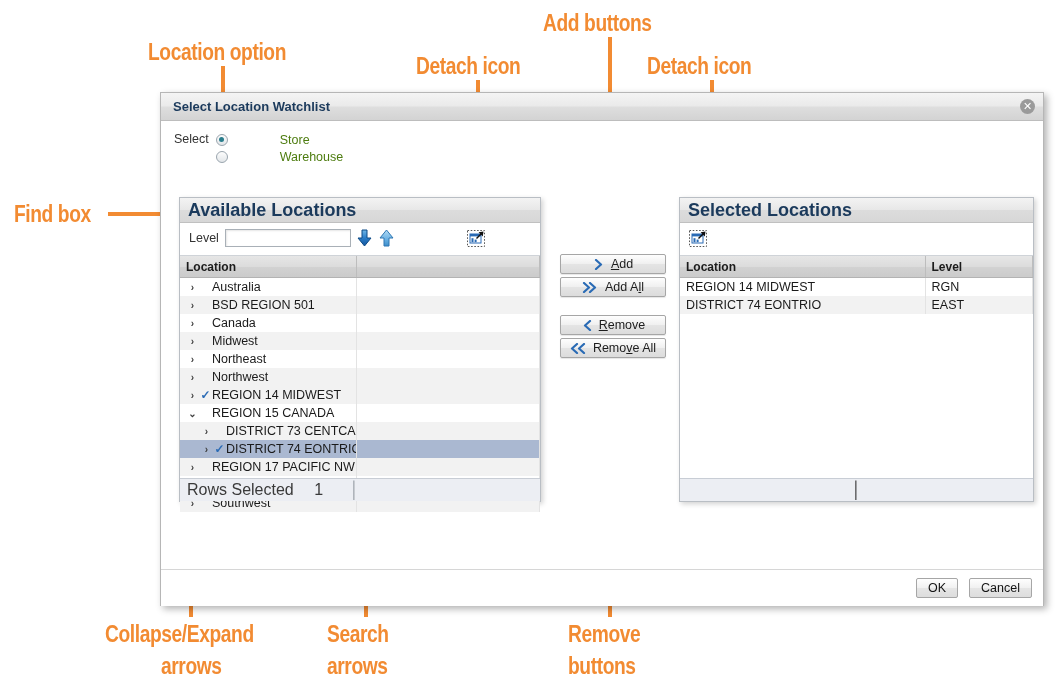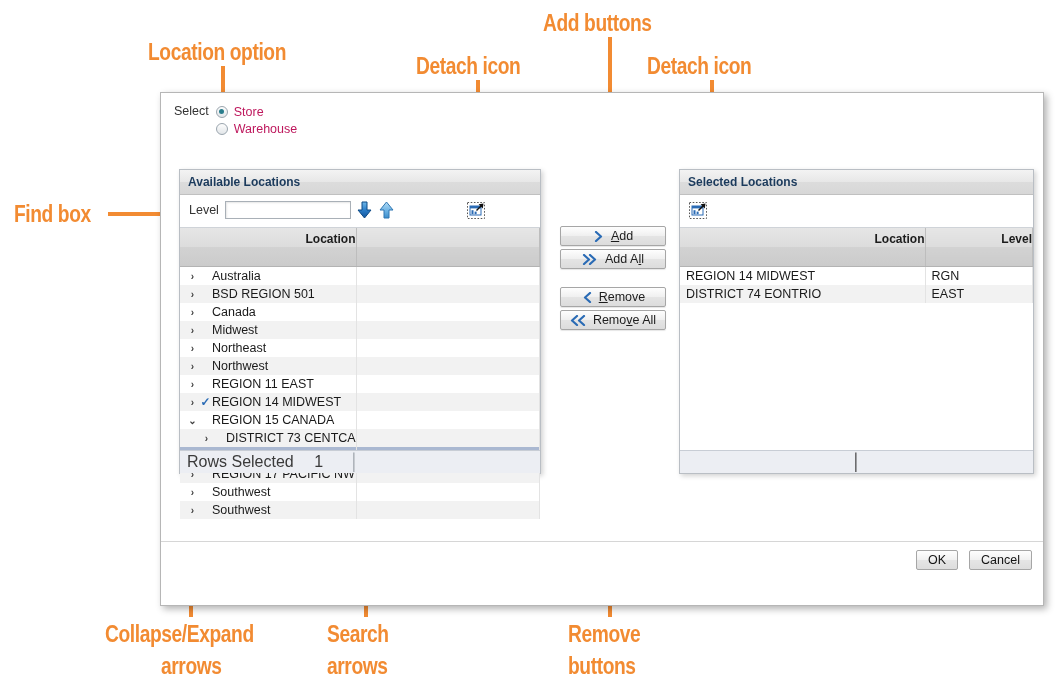--- a/index.html
+++ b/index.html
@@ -48,49 +48,49 @@
   .radio-opt{display:flex;align-items:center;height:17px;}
   .radio{
     width:12px;height:12px;border-radius:50%;box-sizing:border-box;
     border:1px solid #9aa5ae;background:linear-gradient(to bottom,#fdfdfd,#e2e6e9);
     margin-right:6px;position:relative;flex:none;
   }
   .radio.on::after{
     content:"";position:absolute;left:2.5px;top:2.5px;width:5px;height:5px;border-radius:50%;
     background:#2a7d8c;
   }
-  .radio-opt span{font-size:12.5px;color:#be185d;}
+  .radio-opt span{font-size:12.5px;color:#4d7c0f;margin-left:46px;}
 
   
   .panel{position:absolute;border:1px solid #b9bec4;background:#fff;box-sizing:border-box;
          box-shadow:2px 2px 5px rgba(0,0,0,0.18);}
   .panel-hd{
     height:24px;line-height:24px;
     background:linear-gradient(to bottom,#f3f3f3 0%,#e7e7e7 50%,#dcdcdc 51%,#d7d7d7 100%);
     border-bottom:1px solid #c0c0c0;
-    font-size:12px;font-weight:bold;color:#1b3a5c;padding-left:8px;
+    font-size:18px;font-weight:bold;color:#1b3a5c;padding-left:8px;
   }
   .toolbar{height:32px;border-bottom:1px solid #cfd3d8;background:#fff;position:relative;}
   .find-wrap{position:absolute;left:9px;top:5px;display:flex;align-items:center;}
   .find-lbl{font-size:12.5px;color:#333;margin-right:6px;}
   .find-input{
     width:126px;height:18px;box-sizing:border-box;border:1px solid #a9b0b7;
     background:#fff;font-size:12px;padding:0 3px;outline:none;
     box-shadow:inset 1px 1px 2px rgba(0,0,0,0.10);
   }
   .arrow-btn{width:17px;height:20px;margin-left:5px;cursor:pointer;flex:none;}
   .detach{position:absolute;width:18px;height:17px;cursor:pointer;}
 
   
   .tbl{width:100%;border-collapse:collapse;table-layout:fixed;}
   .tbl th{
     background:linear-gradient(to bottom,#e6e6e6 0%,#dcdcdc 50%,#d2d2d2 51%,#cbcbcb 100%);
     border-right:1px solid #bdbdbd;border-bottom:1px solid #b3b3b3;
-    font-size:12px;font-weight:bold;color:#1c1c1c;text-align:right;
-    padding:2px 0 19px 6px;height:17px;
+    font-size:12px;font-weight:bold;color:#1c1c1c;text-align:left;
+    padding:2px 0 2px 6px;height:17px;
   }
   .tbl td{
     font-size:12.5px;color:#1a1a1a;padding:0 0 0 6px;height:18px;
     border-right:1px solid #e3e3e3;white-space:nowrap;overflow:hidden;
   }
   .tbl tr.alt td{background:#f2f2f2;}
   .tbl tr.sel td{background:#aab8d1;}
   .twist{display:inline-block;width:13px;text-align:center;color:#3d3d3d;font-size:10px;font-weight:bold;}
   .chk{display:inline-block;width:13px;color:#2a6bb5;font-size:12px;font-weight:bold;text-align:center;}
   .pad{display:inline-block;width:14px;}
@@ -161,20 +161,24 @@
 <div class="abox" style="left:190px;top:200px;width:150px;height:26px;"></div>
 <div class="abox" style="left:343px;top:200px;width:46px;height:26px;"></div>
 <div class="abox" style="left:464px;top:199px;width:27px;height:26px;"></div>
 <div class="abox" style="left:698px;top:200px;width:27px;height:26px;"></div>
 <div class="abox" style="left:553px;top:222px;width:114px;height:54px;"></div>
 <div class="abox" style="left:553px;top:283px;width:114px;height:52px;"></div>
 <div class="abox" style="left:182px;top:238px;width:34px;height:262px;"></div>
 
 <div class="dialog">
 
+  <div class="dlg-title">
+    <span>Select Location Watchlist</span>
+    <div class="dlg-close">✕</div>
+  </div>
 
   <div class="dlg-body">
 
     <div class="selrow">
       <div class="lbl">Select</div>
       <div>
         <div class="radio-opt">
           <div class="radio on"></div>
           <span>Store</span>
         </div>
@@ -260,24 +264,20 @@
               <td></td>
             </tr>
             <tr>
               <td><span class="twist">›</span><span class="chk"></span><span>Northeast</span></td>
               <td></td>
             </tr>
             <tr class="alt">
               <td><span class="twist">›</span><span class="chk"></span><span>Northwest</span></td>
               <td></td>
             </tr>
-            <tr>
-              <td><span class="twist">›</span><span class="chk"></span><span>REGION 11 EAST</span></td>
-              <td></td>
-            </tr>
             <tr class="alt">
               <td><span class="twist">›</span><span class="chk">✓</span><span>REGION 14 MIDWEST</span></td>
               <td></td>
             </tr>
             <tr>
               <td><span class="twist">⌄</span><span class="chk"></span><span>REGION 15 CANADA</span></td>
               <td></td>
             </tr>
             <tr class="alt">
               <td><span class="pad"></span><span class="twist">›</span><span class="chk"></span><span>DISTRICT 73 CENTCAN</span></td>

